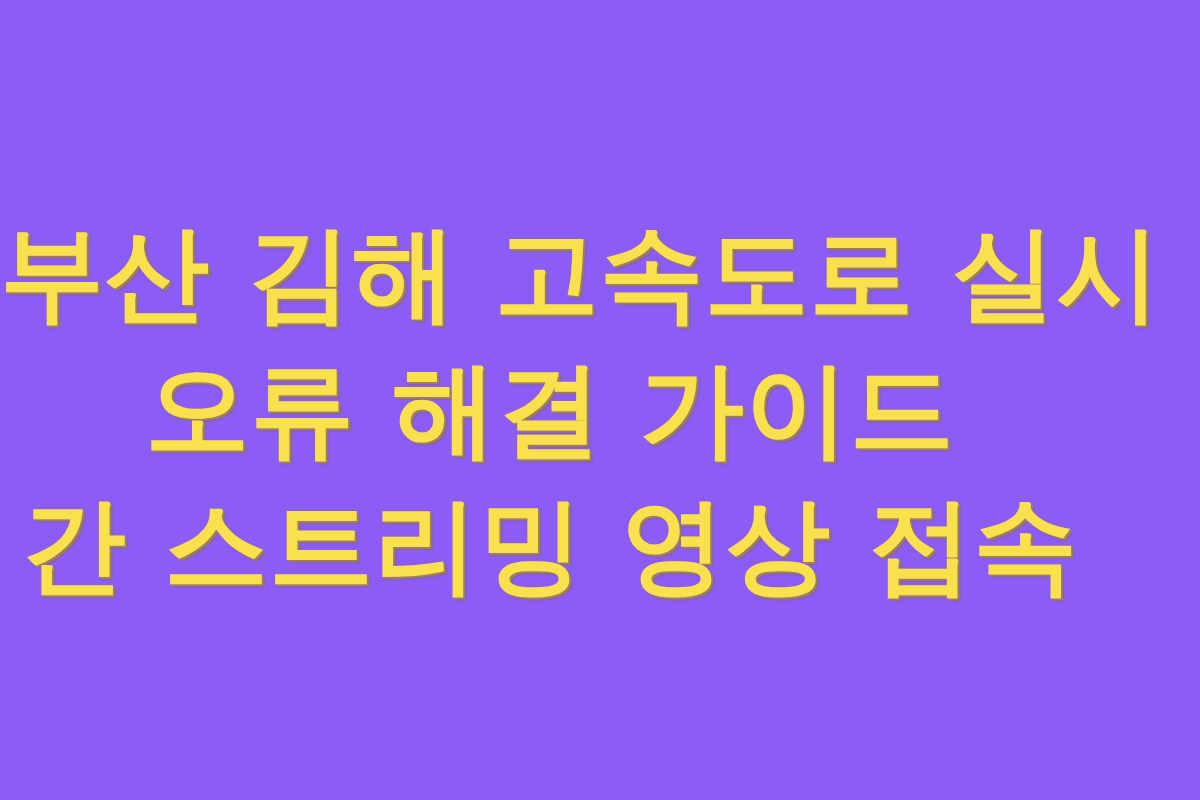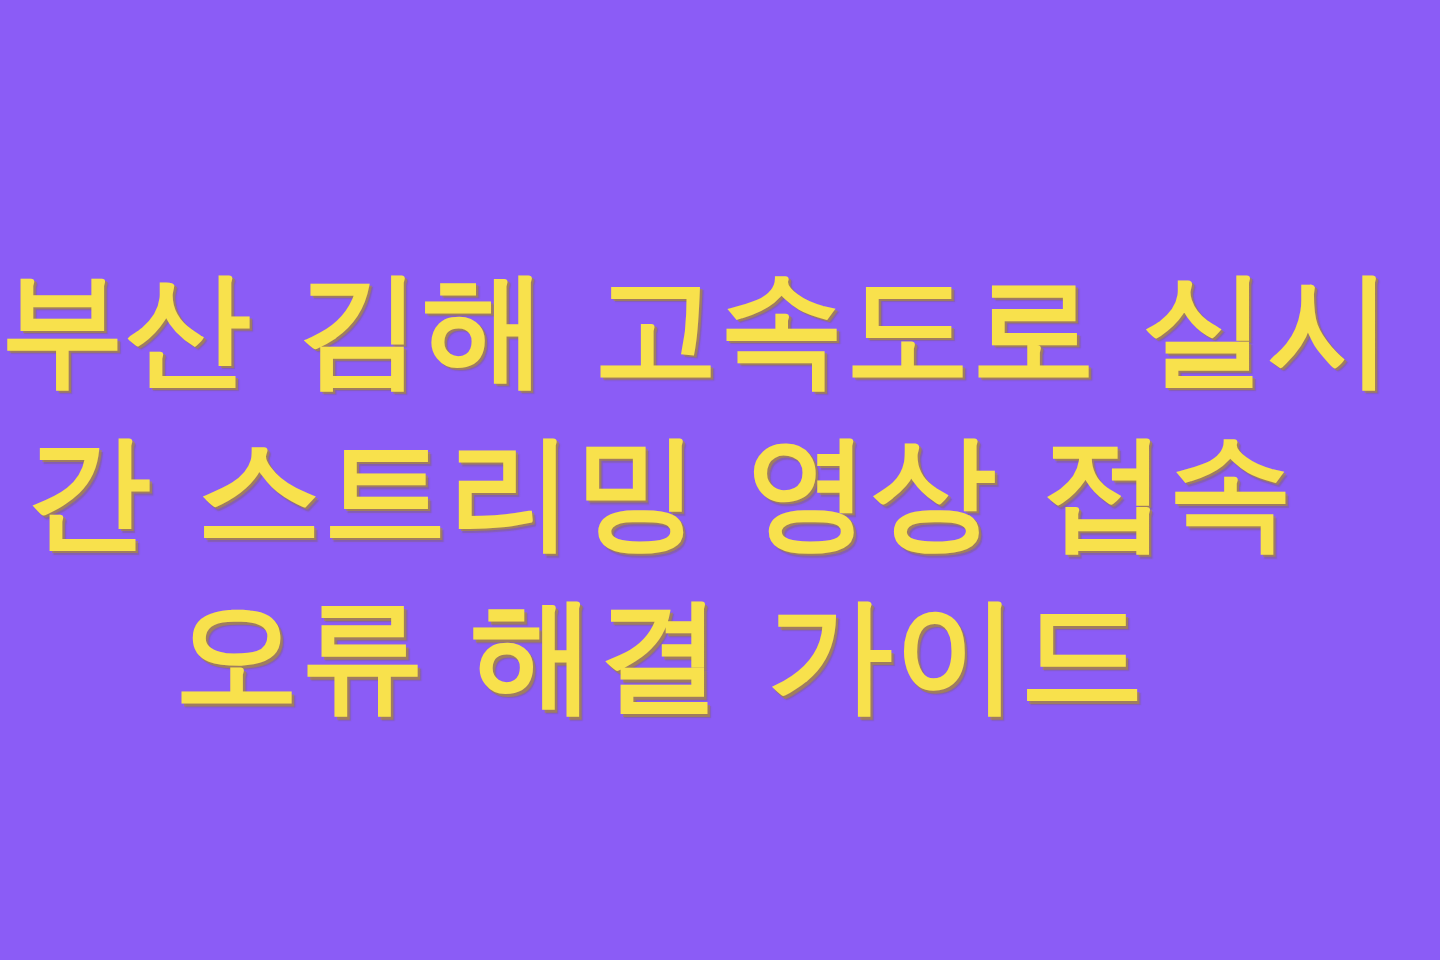--- a/index.html
+++ b/index.html
@@ -47,19 +47,19 @@
 </style>
 </head>
 <body>
 
 <div id="thumbnail-canvas">
 
   <div id="title-block">
 
     <span class="title-line">부산 김해 고속도로 실시</span>
 
+    <span class="title-line">오류 해결 가이드</span>
+
     <span class="title-line">간 스트리밍 영상 접속</span>
-
-    <span class="title-line">오류 해결 가이드</span>
 
   </div>
 
 </div>
 
 </body></html>

